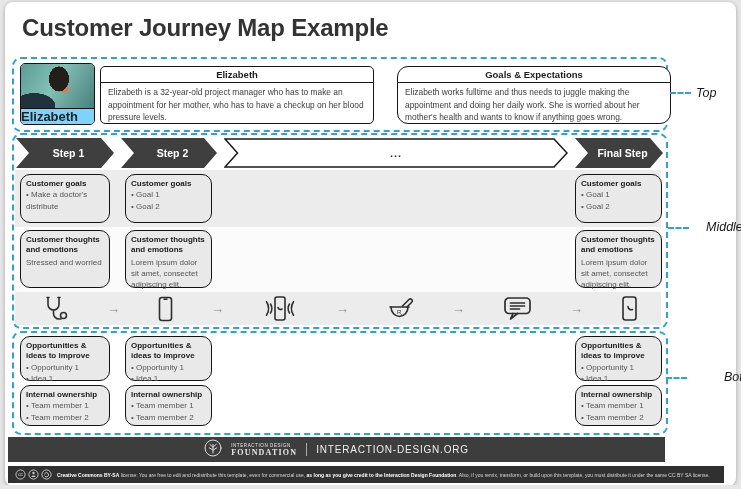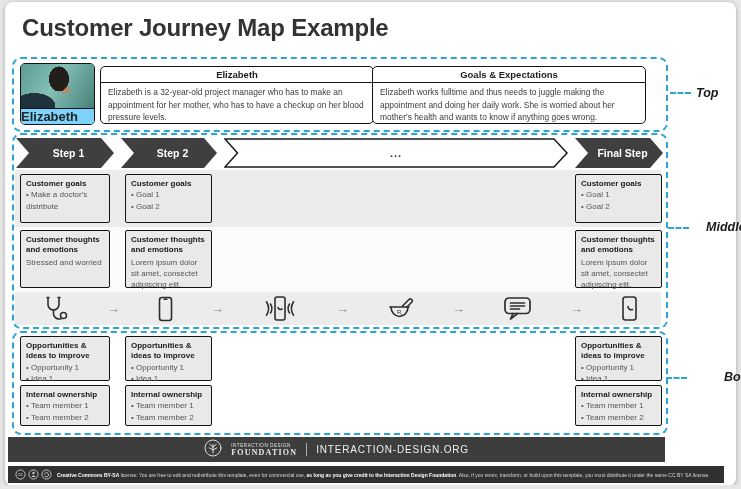--- a/index.html
+++ b/index.html
@@ -26,31 +26,31 @@
   .card{position:absolute;top:66px;height:56px;border:1.6px solid #141414;border-radius:5px;background:#fff;overflow:hidden;}
   .card-hd{height:15px;border-bottom:1.4px solid #141414;text-align:center;font-size:9.5px;font-weight:700;color:#1c1c1c;line-height:15px;}
   .card-bd{padding:3px 7px;font-size:8.4px;line-height:1.5;color:#3c3c3c;}
   
   .steps{position:absolute;left:16px;top:138px;width:648px;height:30px;display:flex;gap:7px;}
   .step{position:relative;height:30px;}
   .step span{position:absolute;inset:0;text-align:center;line-height:30px;font-weight:700;}
   .step-dark span{color:#fff;font-size:10.5px;padding-left:7px;}
   .step-outline span{color:#333;font-size:11px;letter-spacing:1px;}
   
-  .jbox{position:absolute;border:1.6px solid #141414;border-radius:2px;background:#E9E9E9;padding:4px 5px;box-sizing:border-box;}
+  .jbox{position:absolute;border:1.6px solid #141414;border-radius:10px;background:#E9E9E9;padding:4px 5px;box-sizing:border-box;}
   .jbox-title{font-size:8px;font-weight:700;color:#1a1a1a;line-height:1.3;}
   .jbox-item{font-size:8px;color:#555;line-height:1.45;}
   .bullet::before{content:"• ";}
   .jbox-body{font-size:8px;color:#555;line-height:1.4;margin-top:1px;}
   
   .icons-row{position:absolute;left:18px;top:292px;width:644px;height:33px;display:flex;align-items:center;justify-content:space-between;padding:0 24px;box-sizing:border-box;}
   .flow-arrow{color:#8a8a8a;font-size:13px;line-height:1;}
   .jicon svg{display:block;}
   
-  .annot{position:absolute;font-size:12.5px;font-weight:700;font-style:italic;color:#1a1a1a;text-align:right;}
+  .annot{position:absolute;font-size:12.5px;font-weight:400;font-style:italic;color:#1a1a1a;text-align:right;}
   .connector{position:absolute;width:21px;border-top:2px dashed #2BA3D4;}
   
   .footer-bar{position:absolute;left:8px;top:437px;width:657px;height:25px;background:#3D3D3D;display:flex;align-items:center;justify-content:center;gap:9px;}
   .org-lines{text-align:left;color:#e8e8e8;}
   .org-l1{font-size:4.5px;letter-spacing:.6px;}
   .org-l2{font-family:"Liberation Serif",serif;font-size:8px;font-weight:700;letter-spacing:1.2px;}
   .v-div{width:1px;height:13px;background:#aaa;}
   .footer-url{color:#efefef;font-size:10px;font-weight:400;letter-spacing:.8px;}
   
   .license-bar{position:absolute;left:8px;top:466px;width:716px;height:17px;background:#303030;display:flex;align-items:center;padding:0 7px;box-sizing:border-box;gap:5px;}
@@ -77,21 +77,21 @@
   <div class="photo-box">
     <div class="photo"></div>
     <div class="photo-label">Elizabeth</div>
   </div>
 
   <div class="card" style="left:100px;width:272px;">
     <div class="card-hd">Elizabeth</div>
     <div class="card-bd">Elizabeth is a 32-year-old project manager who has to make an appointment for her mother, who has to have a checkup on her blood pressure levels.</div>
   </div>
 
-  <div class="card" style="left:372px;width:272px;">
+  <div class="card" style="left:397px;width:272px;border-radius:11px;">
     <div class="card-hd">Goals &amp; Expectations</div>
     <div class="card-bd">Elizabeth works fulltime and thus needs to juggle making the appointment and doing her daily work. She is worried about her mother's health and wants to know if anything goes wrong.</div>
   </div>
 
   <div class="steps">
     <div class="step step-dark" style="width:98px;">
       <svg width="98" height="30">
           <polygon points="0,0 85,0 98,15 85,30 0,30 13,15" fill="#3F3F3F"></polygon>
         </svg>
       <span>Step 1</span>

